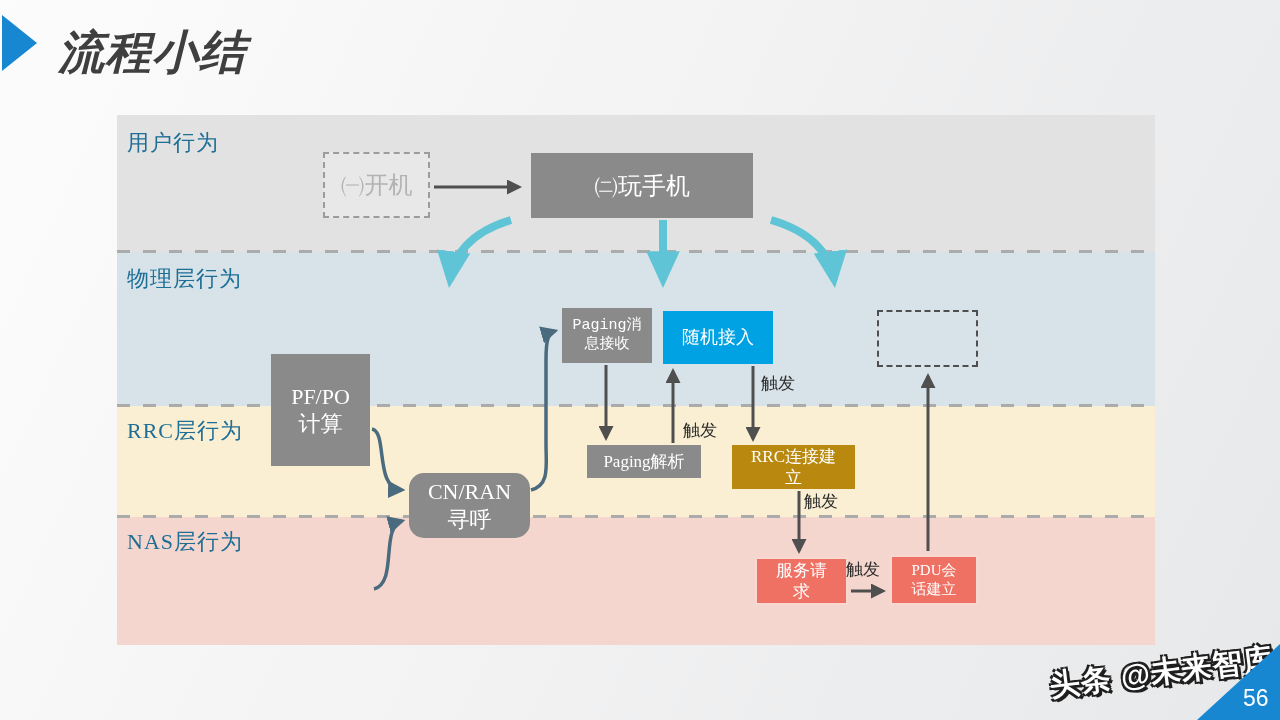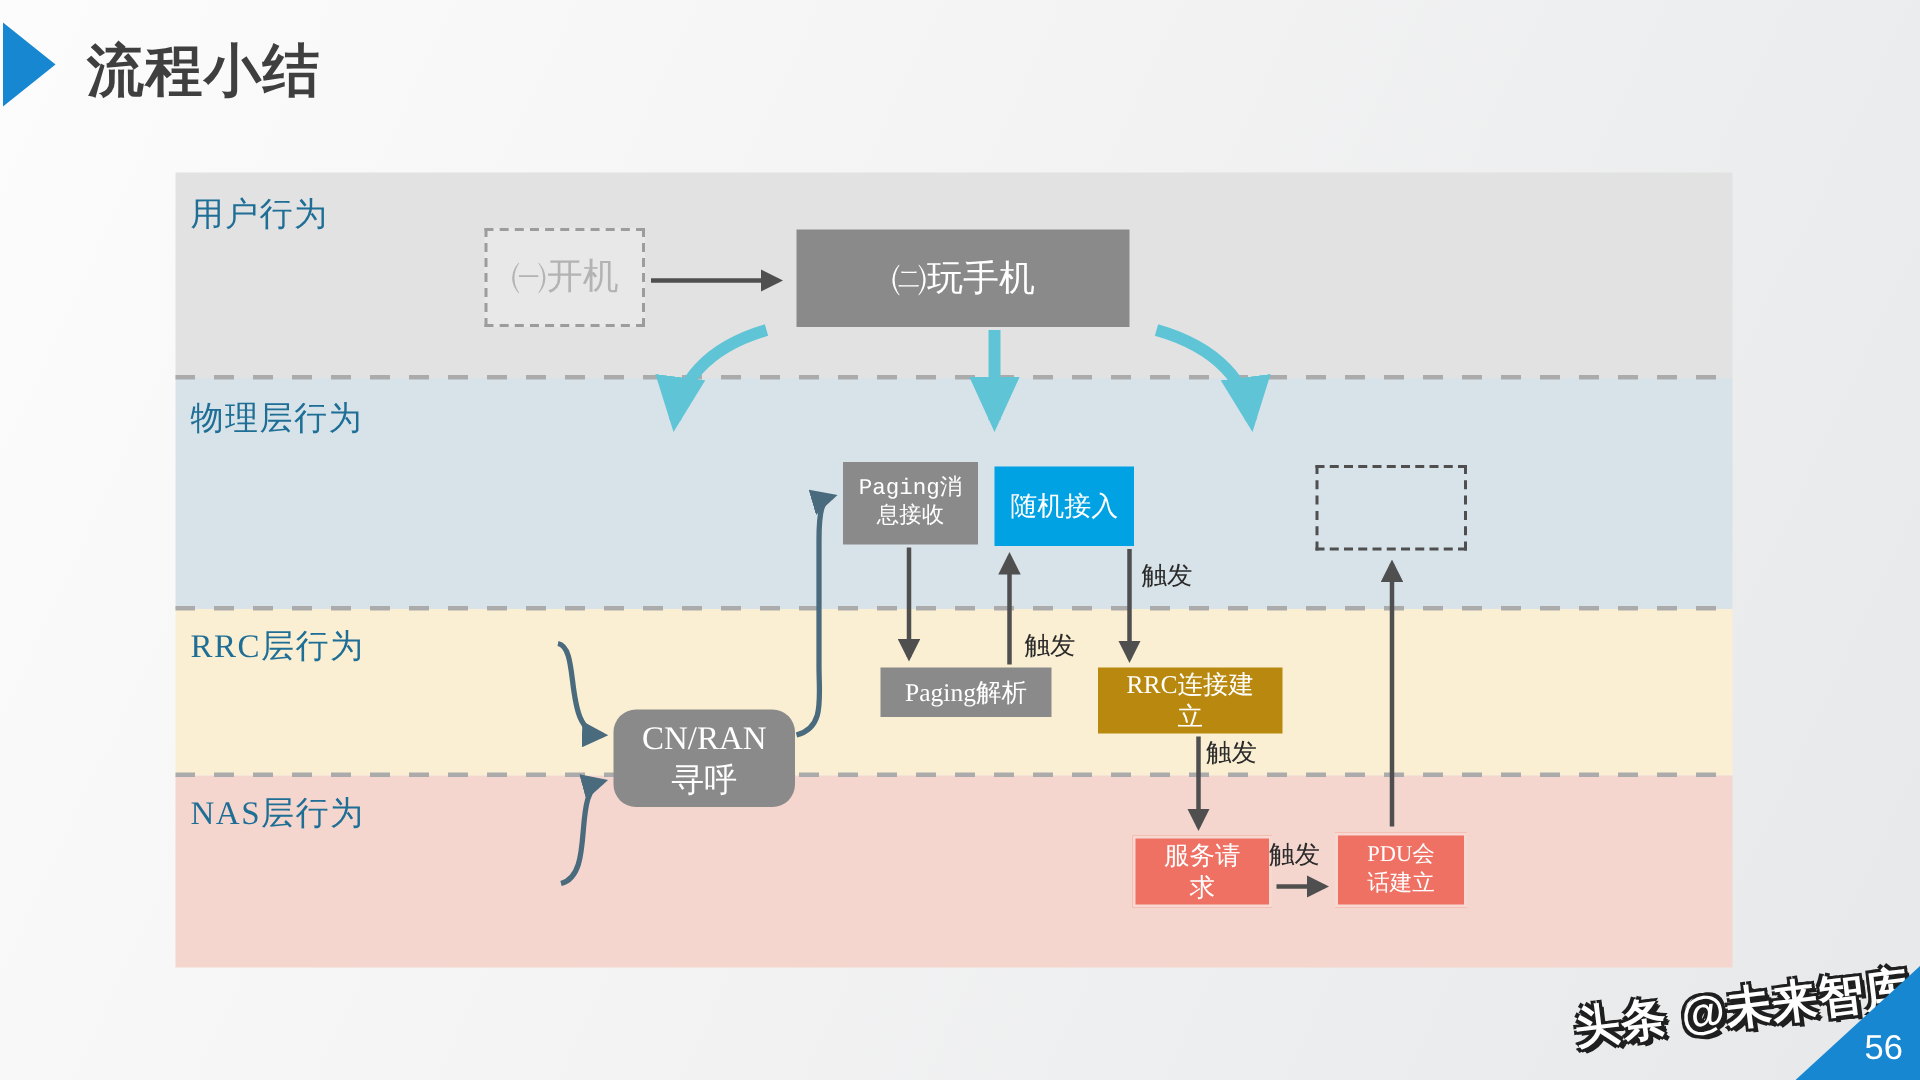--- a/index.html
+++ b/index.html
@@ -5,22 +5,22 @@
   html,body{margin:0;padding:0;}
   .slide{
     position:relative;width:1280px;height:720px;overflow:hidden;
     background:linear-gradient(115deg,#fcfcfc 0%,#f4f4f5 40%,#e7e8e9 100%);
     font-family:"Liberation Sans",sans-serif;
   }
   
   .title-arrow{position:absolute;left:2px;top:15px;width:0;height:0;
     border-top:28px solid transparent;border-bottom:28px solid transparent;
     border-left:35px solid #1787D2;}
-  .page-title{position:absolute;left:58px;top:22px;font-size:38px;font-weight:bold;
-    color:#3F3F3F;letter-spacing:1px;}
+  .page-title{position:absolute;left:58px;top:22px;font-size:46px;font-weight:bold;
+    color:#3F3F3F;letter-spacing:1px;font-style:italic;}
   .vivo-logo{position:absolute;left:1132px;top:12px;width:140px;height:135px;
     background:#0D92D8;
     clip-path:polygon(0 0,100% 0,100% 100%,16.4% 100%,16.4% 77.8%,0 77.8%);
     display:flex;justify-content:center;align-items:flex-start;}
   .vivo-logo span{margin-top:40px;color:#fff;font-size:37px;font-weight:600;
     letter-spacing:4px;font-family:"DejaVu Sans",sans-serif;}
   
   .band{position:absolute;left:117px;width:1038px;}
   .band-user{top:115px;height:137px;background:#E2E2E2;}
   .band-phy {top:252px;height:154px;background:#D7E3E9;}
@@ -37,21 +37,21 @@
   .ds1{top:250px;} .ds2{top:404px;} .ds3{top:515px;}
   
   .node{position:absolute;display:flex;align-items:center;justify-content:center;
     text-align:center;white-space:pre-line;line-height:1.25;
     font-family:"Liberation Serif",serif;color:#fff;box-sizing:border-box;}
   .gray{background:#8A8A8A;}
   .n-poweron{left:323px;top:152px;width:107px;height:66px;
     border:2px dashed #9C9C9C;background:#E8E8E8;color:#B3B3B3;font-size:24px;}
   .n-play{left:531px;top:153px;width:222px;height:65px;font-size:24px;}
   .n-pagingrx{left:562px;top:308px;width:90px;height:55px;font-size:15px;font-family:Liberation Mono, monospace;}
-  .n-ra{left:663px;top:311px;width:93px;height:53px;background:#00A2E4;font-size:18px;
+  .n-ra{left:663px;top:311px;width:110px;height:53px;background:#00A2E4;font-size:18px;
     font-family:"Liberation Sans",sans-serif;}
   .n-dashedbox{left:877px;top:310px;width:101px;height:57px;
     border:2px dashed #4F4F4F;background:transparent;}
   .n-pfpo{left:271px;top:354px;width:99px;height:112px;font-size:22px;}
   .n-parse{left:587px;top:445px;width:114px;height:33px;font-size:17px;}
   .n-rrcsetup{left:732px;top:445px;width:123px;height:44px;background:#B8890E;font-size:17px;}
   .n-cnran{left:409px;top:473px;width:121px;height:65px;font-size:22px;border-radius:15px;}
   .n-locupd{left:274px;top:562px;width:97px;height:72px;font-size:22px;
     border:2px solid #F2F2F2;}
   .n-svcreq{left:755px;top:557px;width:93px;height:48px;background:#EE7164;
@@ -124,20 +124,22 @@
     <path d="M663,220 V280" stroke="#5FC5D6" stroke-width="8" fill="none" marker-end="url(#mTeal)"></path>
     <path d="M771,220 C813,232 831,256 834,280" stroke="#5FC5D6" stroke-width="8" fill="none" marker-end="url(#mTeal)"></path>
   </svg>
 
   <div class="node n-poweron">㈠开机</div>
   <div class="node n-play gray">㈡玩手机</div>
   <div class="node n-pagingrx gray">Paging消
 息接收</div>
   <div class="node n-ra">随机接入</div>
   <div class="node n-dashedbox"></div>
+  <div class="node n-pfpo gray">PF/PO
+计算</div>
   <div class="node n-parse gray">Paging解析</div>
   <div class="node n-rrcsetup">RRC连接建
 立</div>
   <div class="node n-cnran gray">CN/RAN
 寻呼</div>
   <div class="node n-svcreq">服务请
 求</div>
   <div class="node n-pdu">PDU会
 话建立</div>
 

